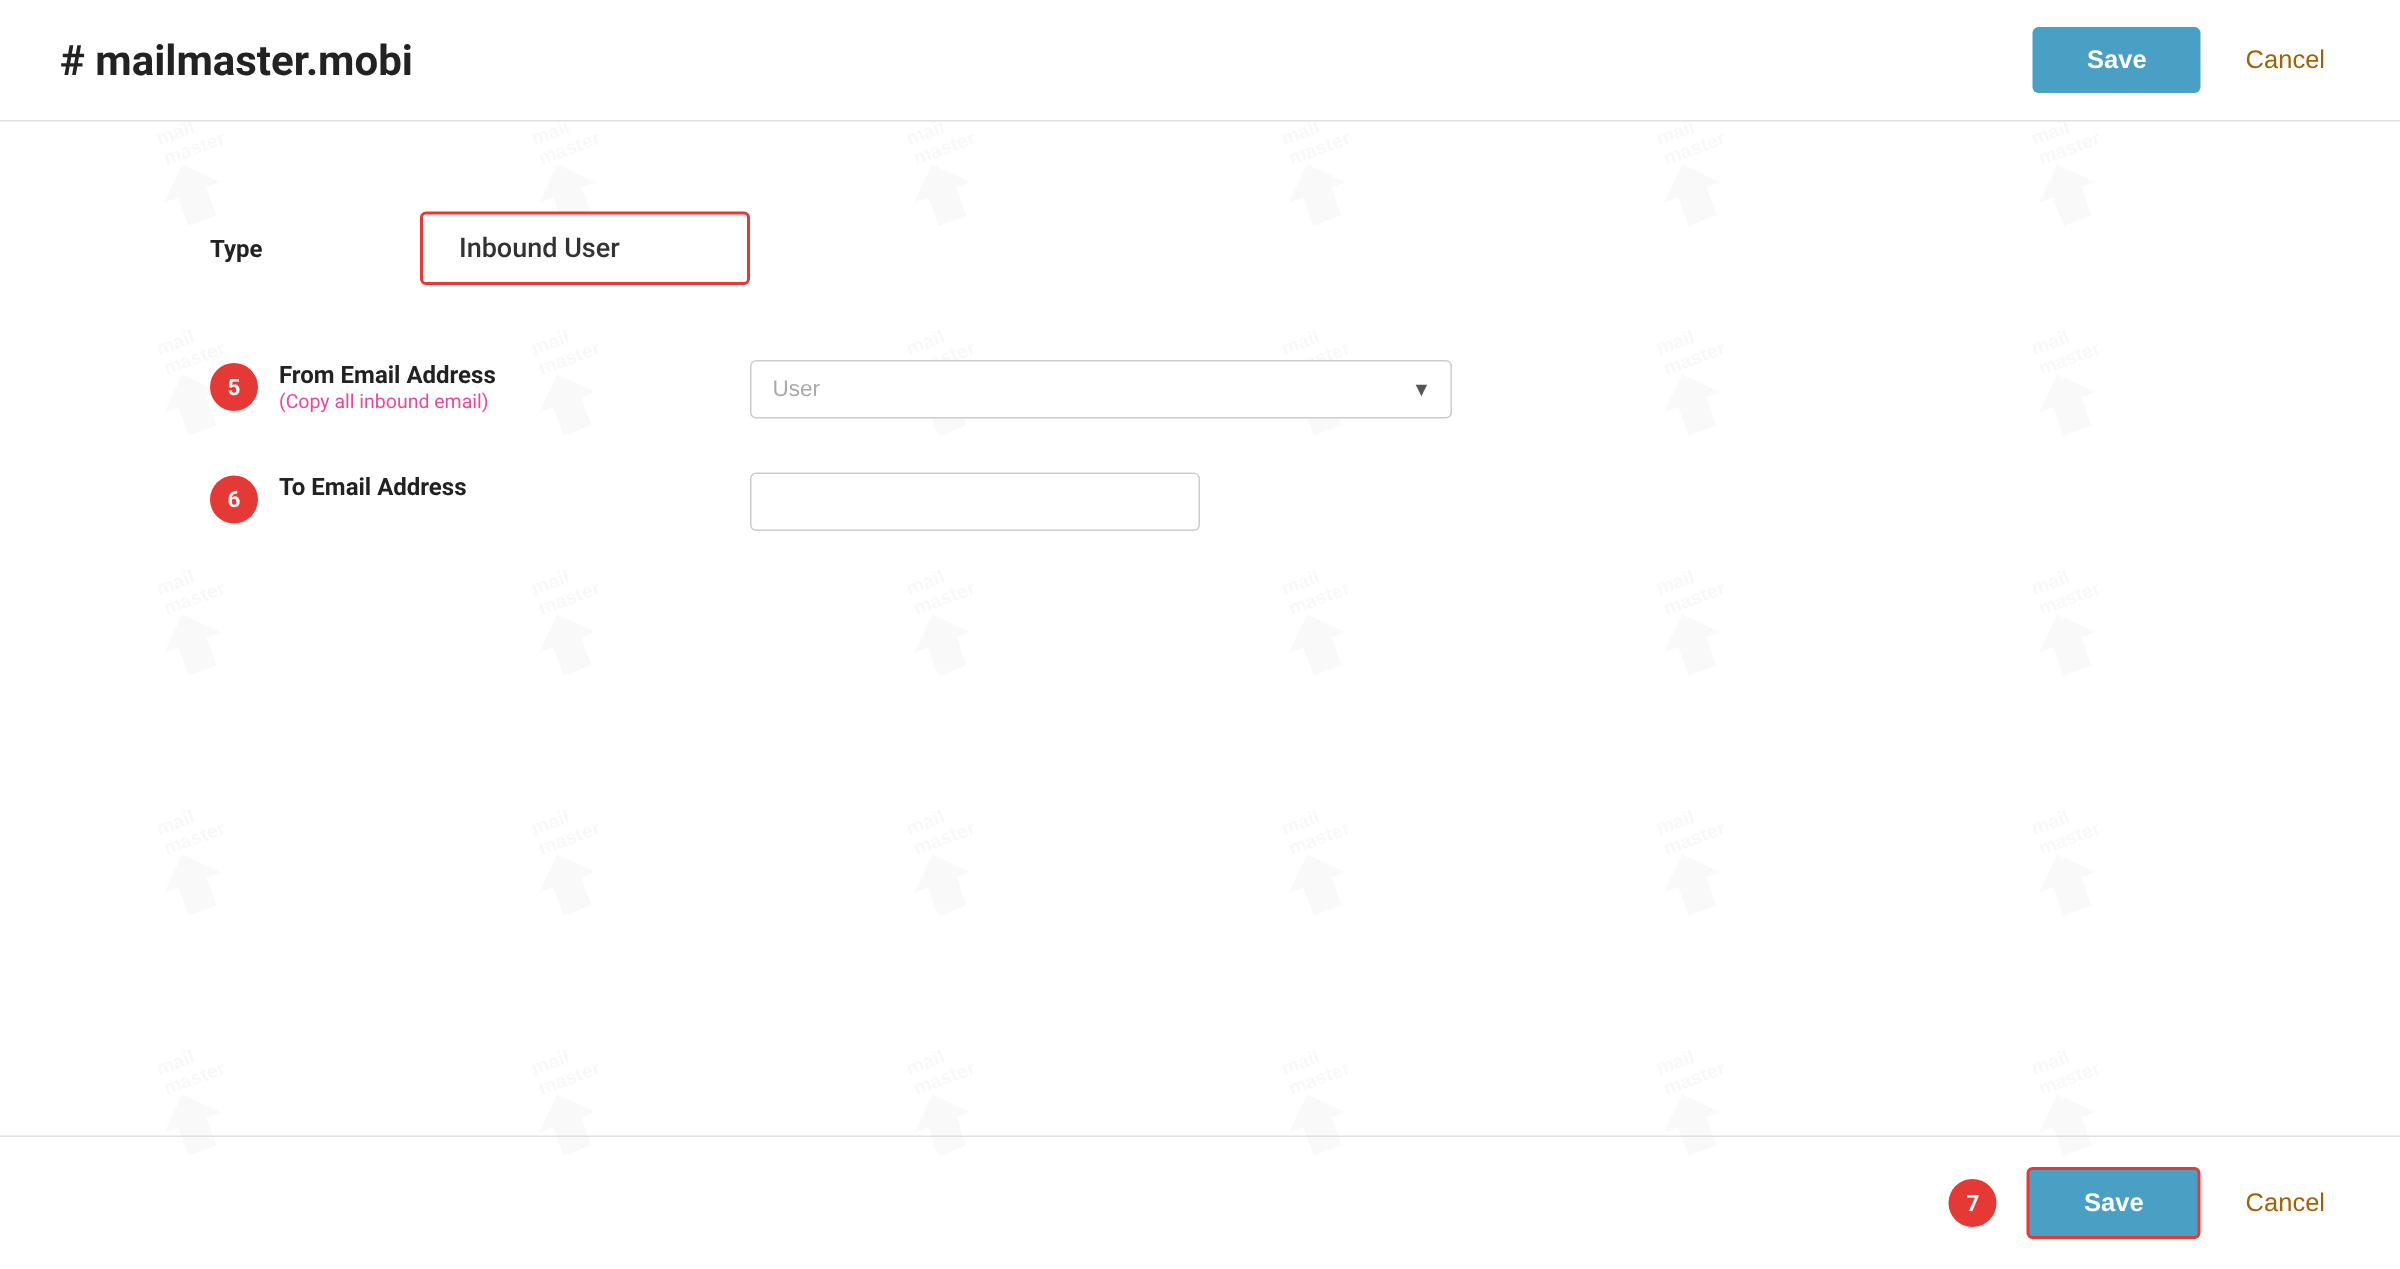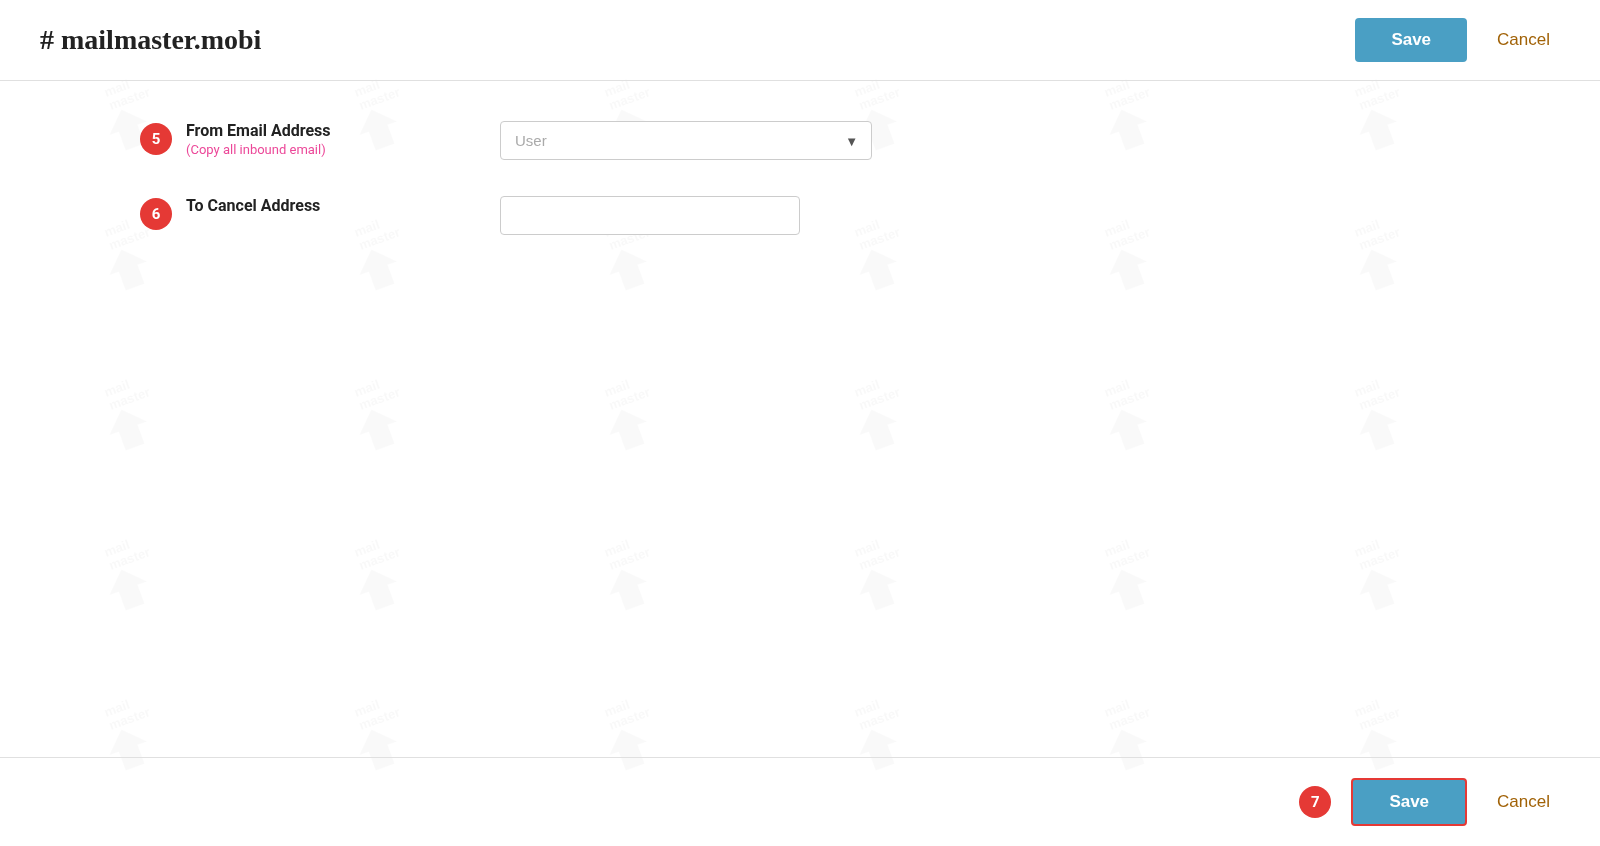--- a/index.html
+++ b/index.html
@@ -46,21 +46,20 @@
       align-items: center;
       justify-content: space-between;
       padding: 18px 40px 18px 40px;
       border-bottom: 1px solid #e0e0e0;
     }
 
     .page-title {
       font-size: 28px;
       font-weight: 700;
       color: #222;
-      font-family: Liberation Serif, serif;
     }
 
     .top-actions {
       display: flex;
       align-items: center;
       gap: 20px;
     }
 
     .btn-save {
       background: #4a9fc4;
@@ -164,21 +163,21 @@
       font-weight: 400;
       font-size: 13px;
       color: #ec4899;
       display: block;
       margin-top: 2px;
     }
 
     
     .select-wrapper {
       position: relative;
-      width: 372px;
+      width: 468px;
     }
 
     .select-field {
       width: 100%;
       border: 1px solid #ccc;
       border-radius: 4px;
       padding: 10px 40px 10px 14px;
       font-size: 15px;
       color: #aaa;
       background: #fff;
@@ -304,20 +303,24 @@
   <div class="top-bar">
     <h1 class="page-title"># mailmaster.mobi</h1>
     <div class="top-actions">
       <button class="btn-save">Save</button>
       <button class="btn-cancel">Cancel</button>
     </div>
   </div>
 
   <div class="main-content">
 
+    <div class="type-row">
+      <span class="type-label">Type</span>
+      <div class="type-value-box">Inbound User</div>
+    </div>
 
     <div class="fields-area">
 
       <div class="field-row">
         <div class="field-label-group">
           <div class="step-badge">5</div>
           <div>
             <span class="field-label">From Email Address</span>
             <span class="field-label-sub">(Copy all inbound email)</span>
           </div>
@@ -327,21 +330,21 @@
             <option value="user">User</option>
           </select>
           <span class="select-arrow">▼</span>
         </div>
       </div>
 
       <div class="field-row">
         <div class="field-label-group">
           <div class="step-badge">6</div>
           <div>
-            <span class="field-label">To Cancel Address</span>
+            <span class="field-label">To Email Address</span>
           </div>
         </div>
         <input type="text" class="text-input" value="" style="">
       </div>
 
     </div>
   </div>
 
   <div class="bottom-bar">
     <div class="bottom-step-badge">7</div>

